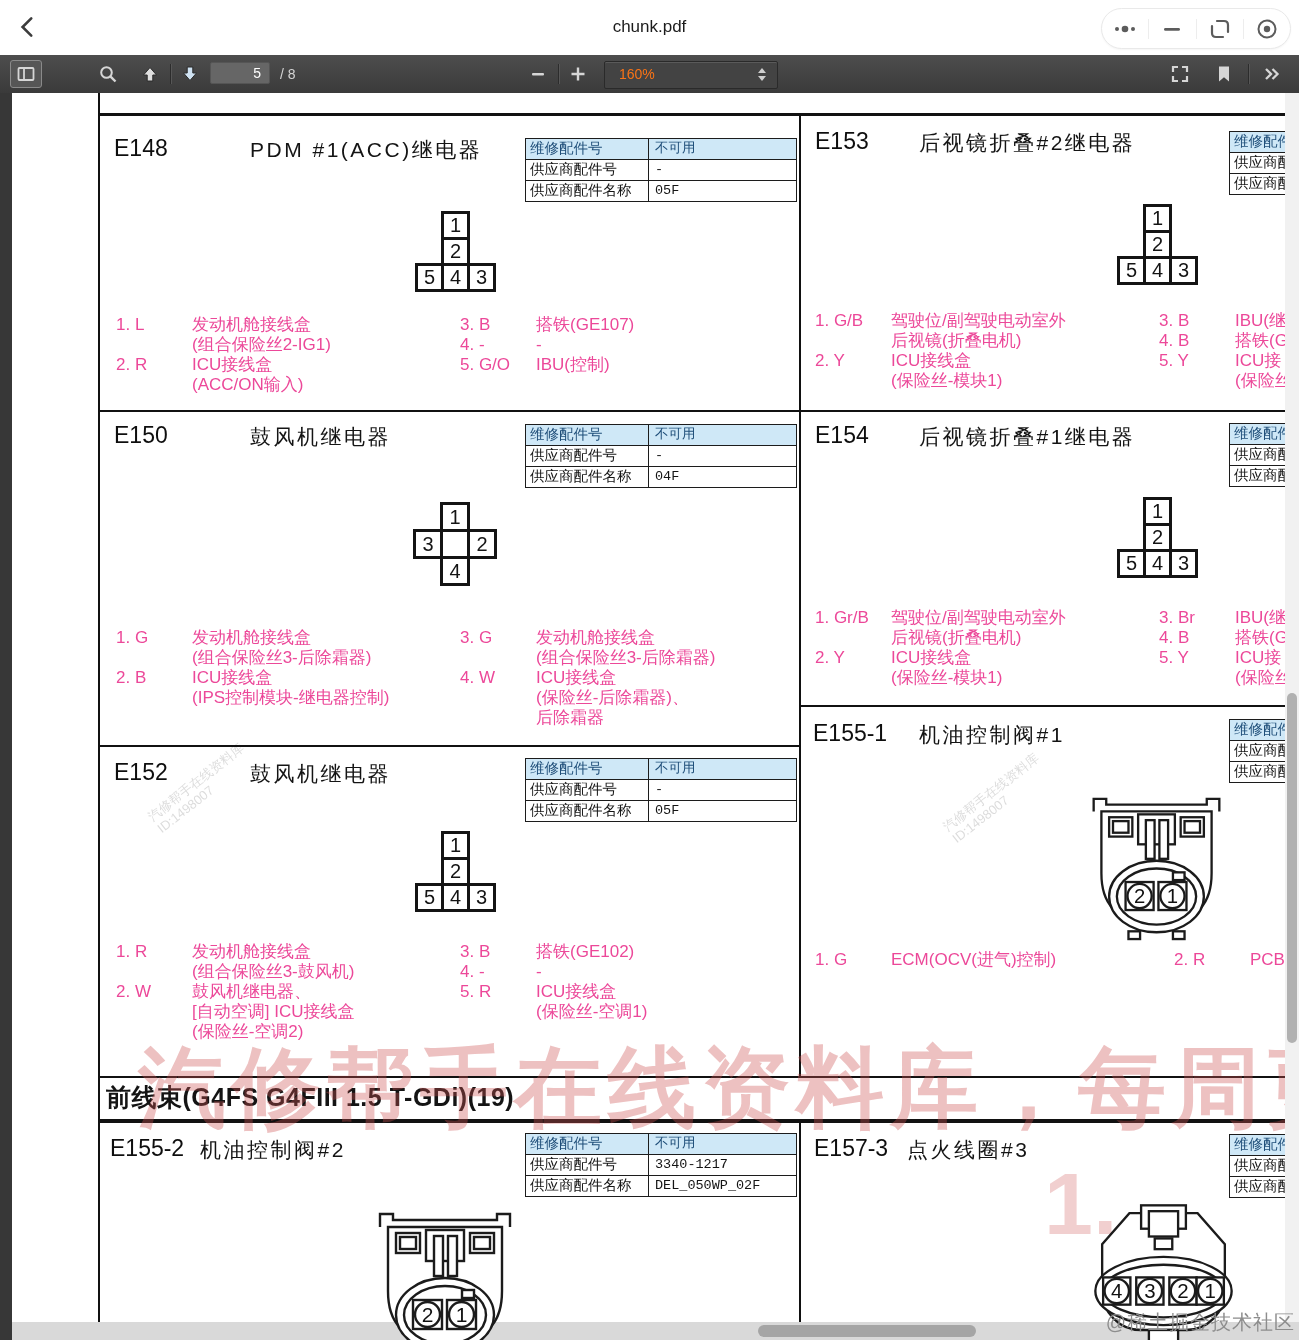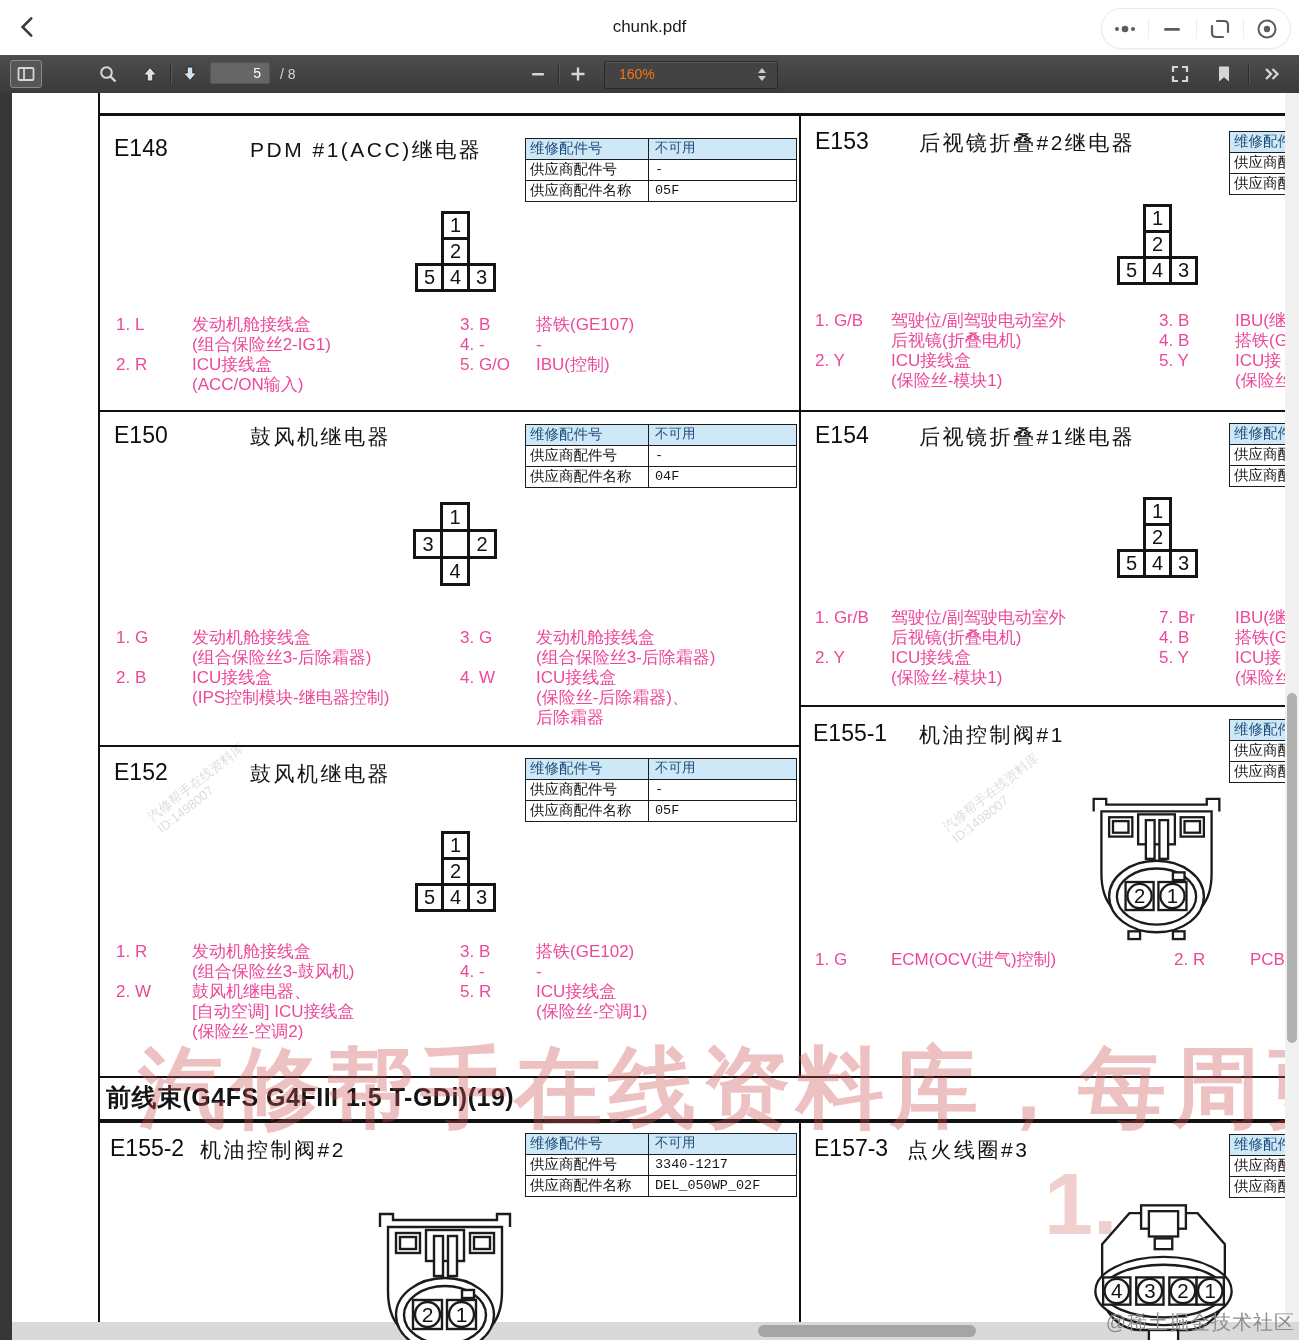--- a/index.html
+++ b/index.html
@@ -454,21 +454,21 @@
 后视镜(折叠电机)</span>
               </div>
             <div class="pin">
                 <span class="pnum">2. Y</span>
                 <span class="pdesc">ICU接线盒
 (保险丝-模块1)</span>
               </div>
           </div>
           <div class="pcol" style="left:344px">
             <div class="pin">
-                <span class="pnum">7. Br</span>
+                <span class="pnum">3. Br</span>
                 <span class="pdesc">IBU(继</span>
               </div>
             <div class="pin">
                 <span class="pnum">4. B</span>
                 <span class="pdesc">搭铁(G</span>
               </div>
             <div class="pin">
                 <span class="pnum">5. Y</span>
                 <span class="pdesc">ICU接
 (保险丝</span>

